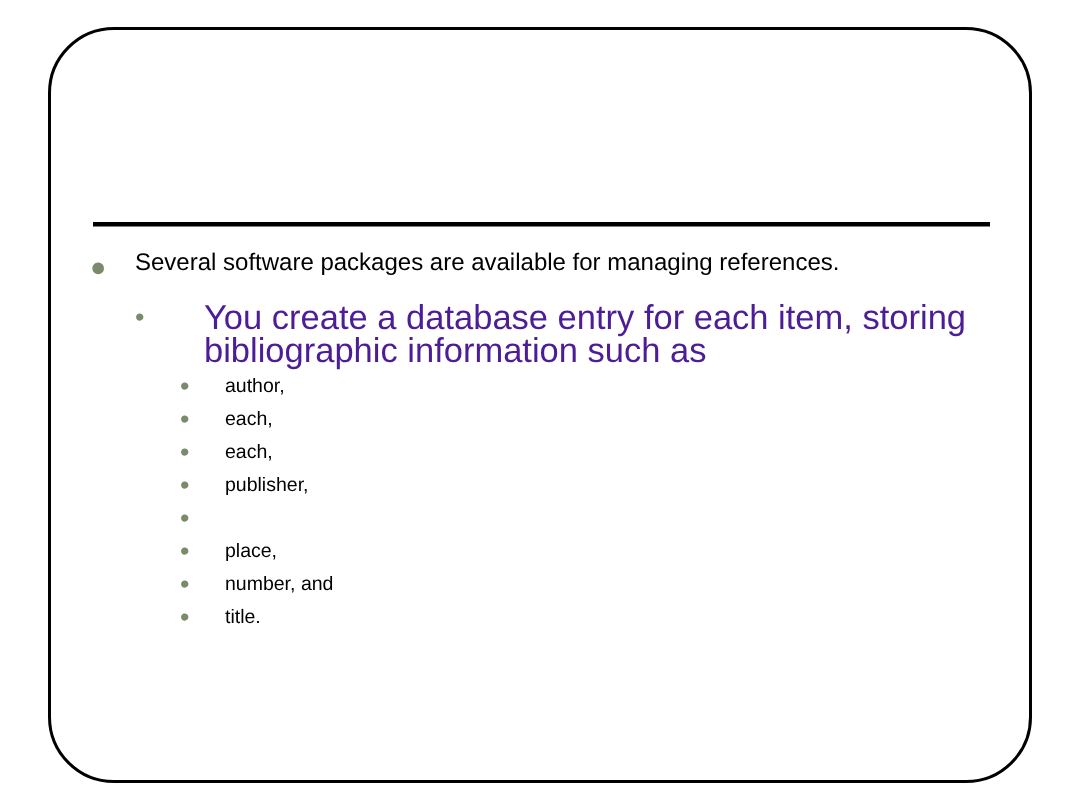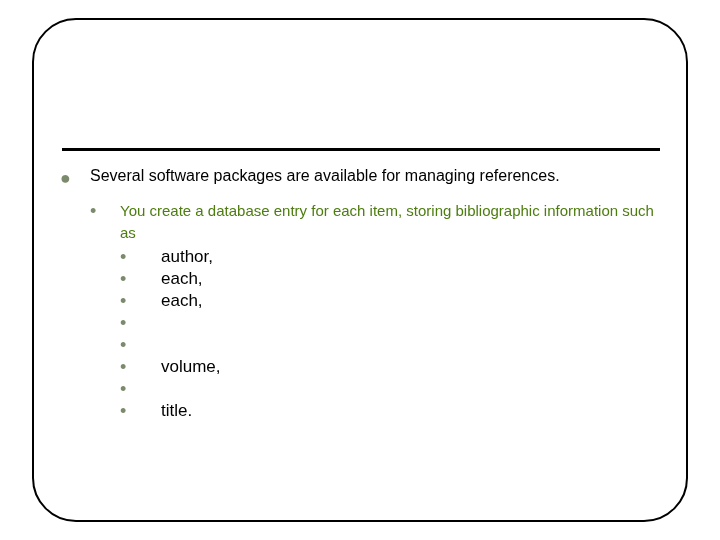--- a/index.html
+++ b/index.html
@@ -59,45 +59,45 @@
   }
   .lvl2 .bullet {
     width: 30px;
     flex: 0 0 30px;
     font-size: 18px;
     line-height: 22px;
     color: #7a8a6a;
     text-align: left;
   }
   .lvl2 .text {
-    font-size: 15px;
+    font-size: 23px;
     line-height: 22px;
-    color: #4d7c0f;
+    color: #4c1d95;
+    margin-left: 16px;
   }
   .lvl3-list {
     margin-left: 60px;
     margin-top: 2px;
   }
   .lvl3 {
     display: flex;
     align-items: flex-start;
   }
   .lvl3 .bullet {
     width: 30px;
     flex: 0 0 30px;
     font-size: 18px;
     line-height: 22px;
     color: #7a8a6a;
     text-align: left;
   }
   .lvl3 .text {
-    font-size: 17px;
+    font-size: 13px;
     line-height: 22px;
     color: #000;
-    margin-left: 11px;
   }
 </style>
 </head>
 <body>
 
 <div class="slide">
   <div class="frame"></div>
   <div class="divider"></div>
 
   <div class="content">
@@ -120,30 +120,32 @@
       <div class="lvl3">
         <div class="bullet">•</div>
         <div class="text">each,</div>
       </div>
       <div class="lvl3">
         <div class="bullet">•</div>
         <div class="text">each,</div>
       </div>
       <div class="lvl3">
         <div class="bullet">•</div>
+        <div class="text">publisher,</div>
       </div>
       <div class="lvl3">
         <div class="bullet">•</div>
       </div>
       <div class="lvl3">
         <div class="bullet">•</div>
-        <div class="text">volume,</div>
+        <div class="text">place,</div>
       </div>
       <div class="lvl3">
         <div class="bullet">•</div>
+        <div class="text">number, and</div>
       </div>
       <div class="lvl3">
         <div class="bullet">•</div>
         <div class="text">title.</div>
       </div>
     </div>
 
   </div>
 </div>
 

